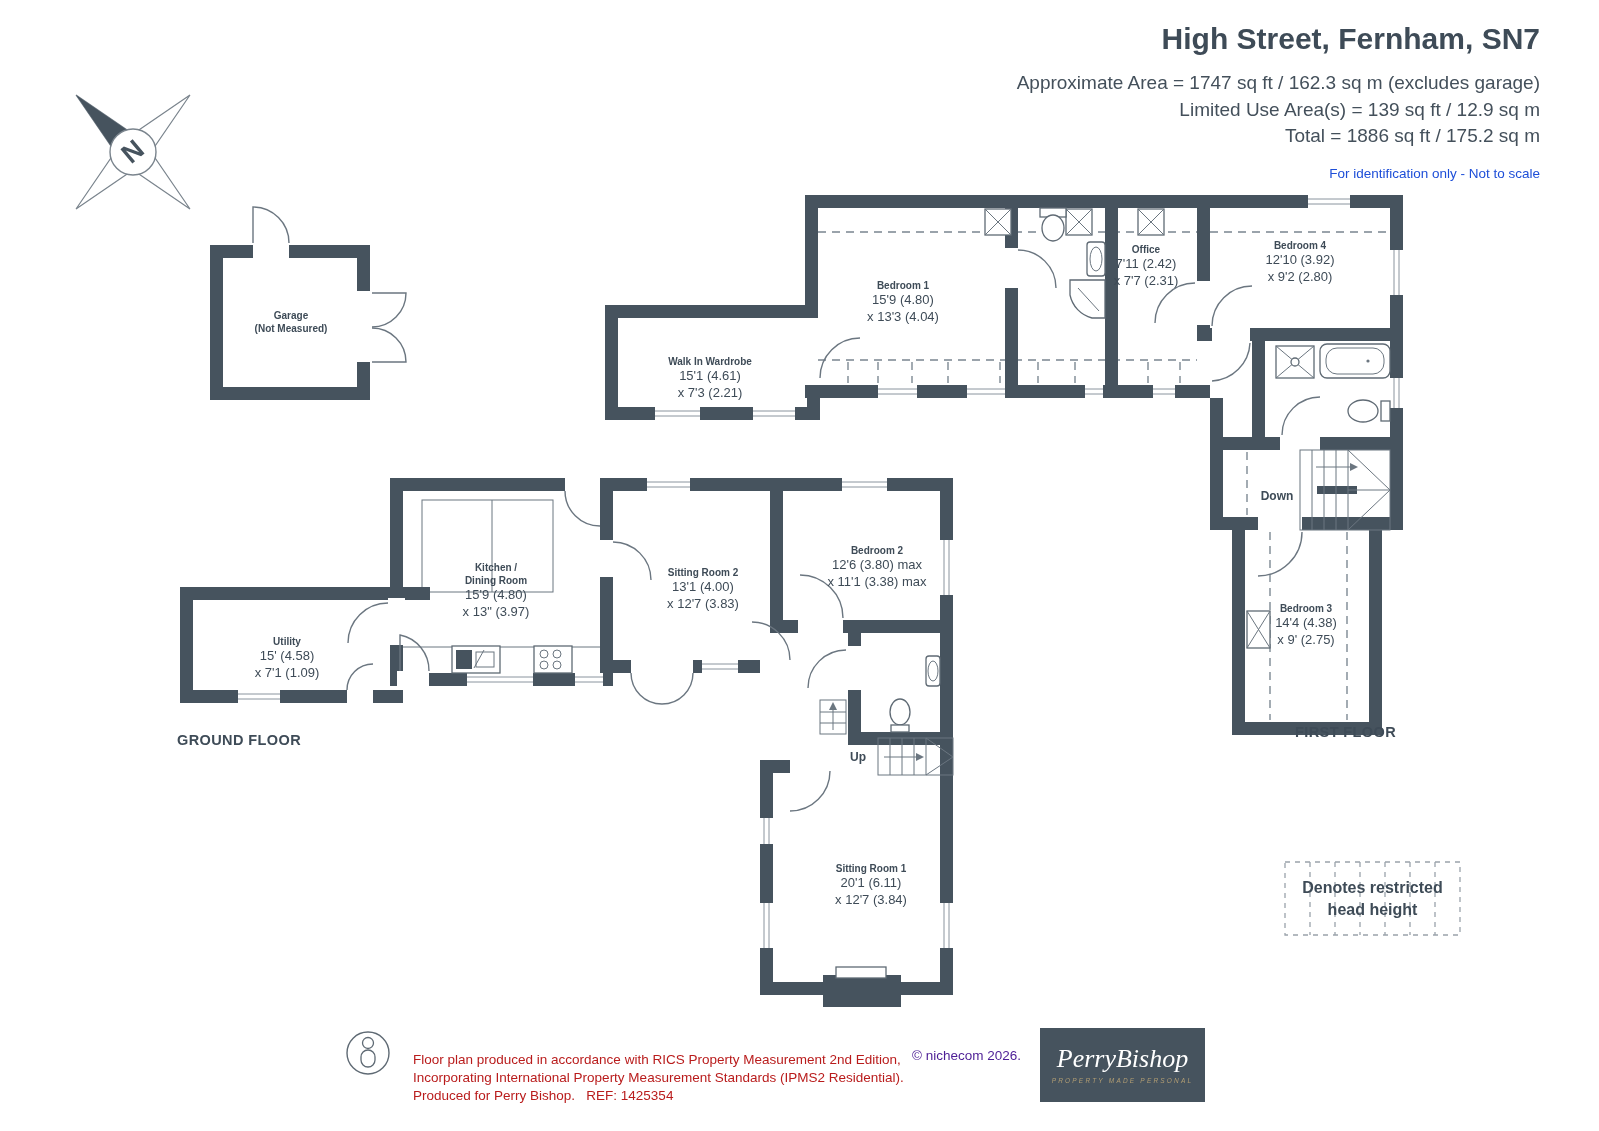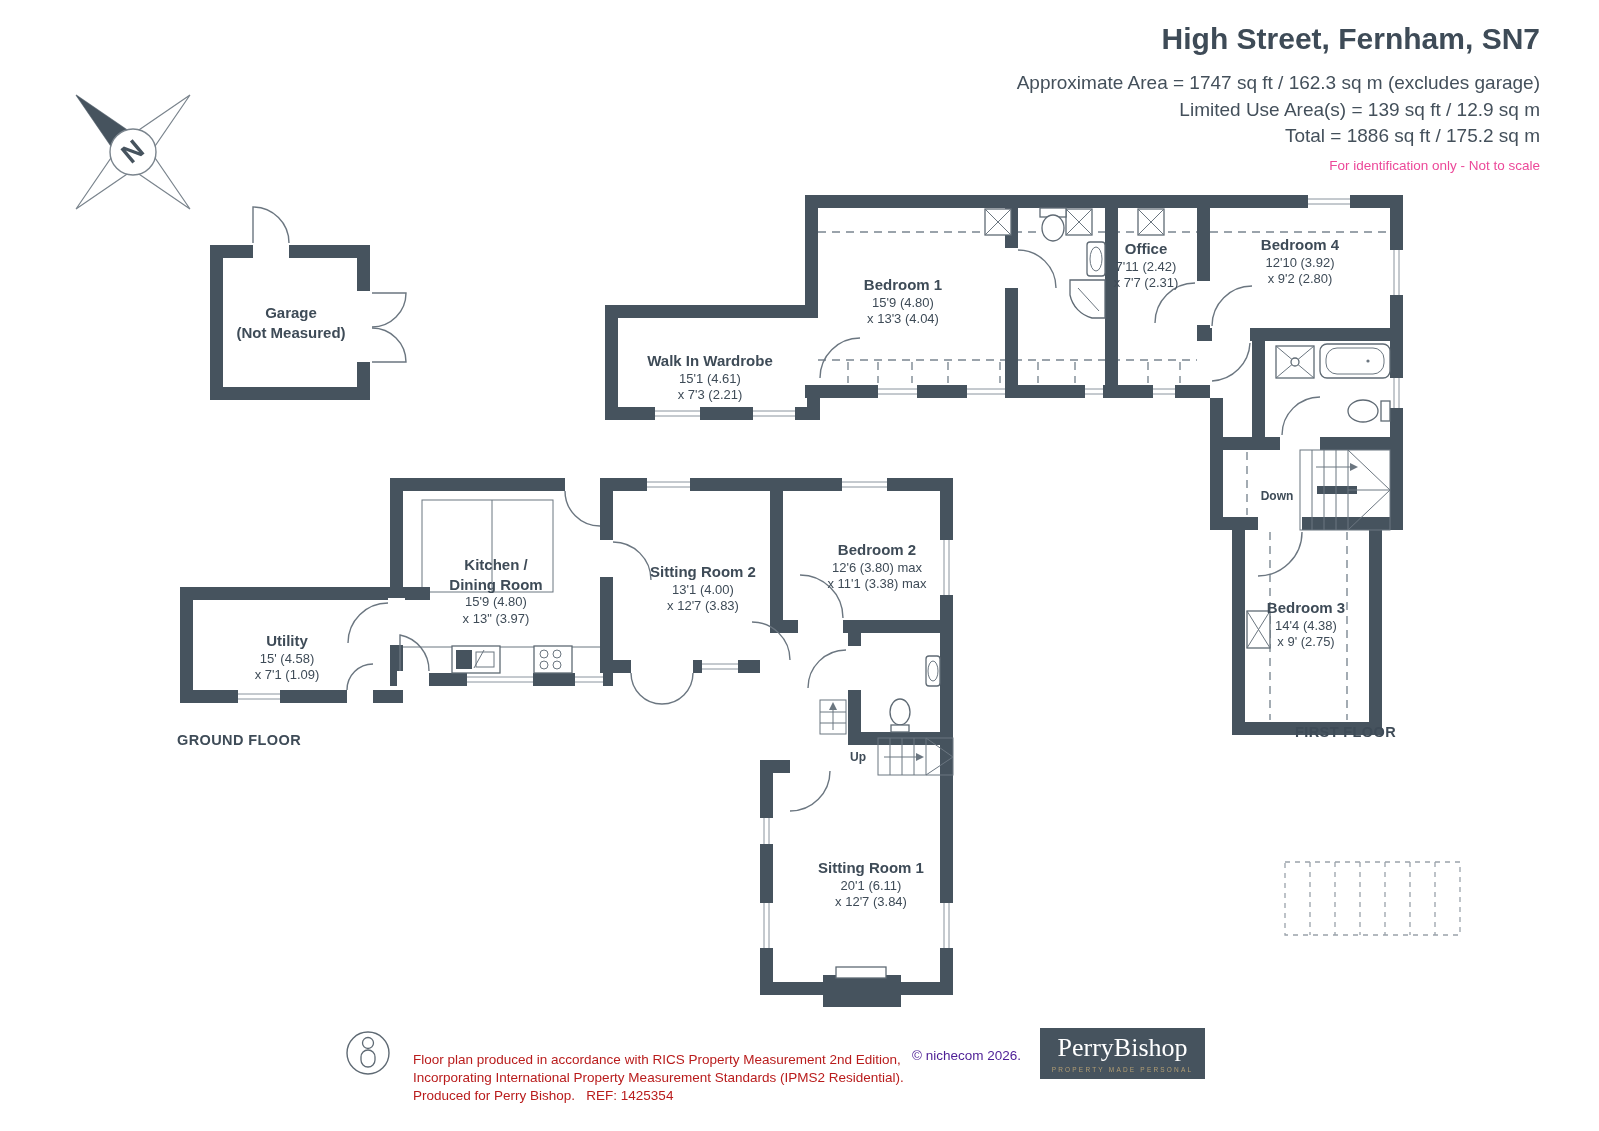--- a/index.html
+++ b/index.html
@@ -8,40 +8,40 @@
   svg{position:absolute;left:0;top:0;}
   .w{fill:#46535e;}
   .gap{fill:#ffffff;}
   .ln{stroke:#6b7680;stroke-width:1.4;fill:none;}
   .thin{stroke:#6b7680;stroke-width:1;fill:none;}
   .fx{fill:#ffffff;stroke:#5f6a74;stroke-width:1.3;}
   .dash{stroke:#9aa3ab;stroke-width:1.8;stroke-dasharray:8 6;fill:none;}
   .dash2{stroke:#9aa3ab;stroke-width:1.3;stroke-dasharray:5 5;fill:none;}
   .winline{stroke:#8a949e;stroke-width:1;fill:none;}
   .rl{position:absolute;transform:translate(-50%,-50%);text-align:center;line-height:1.3;white-space:nowrap;}
-  .rl .nm{font-weight:bold;font-size:15px;display:block;}
+  .rl .nm{font-weight:bold;font-size:10px;display:block;}
   .rl .dm{font-size:13px;display:block;}
   .stair-lb{position:absolute;transform:translate(-50%,-50%);font-weight:bold;font-size:12px;}
   .floor-lb{position:absolute;font-weight:bold;font-size:14.5px;letter-spacing:.4px;}
 
   #header{position:absolute;right:59px;top:22px;text-align:right;}
   #header .title{font-weight:bold;font-size:30px;margin-bottom:14px;color:#3e4b57;}
   #header .aline{font-size:19px;line-height:1.4;color:#44505b;}
-  #header .disc{font-size:13.5px;margin-top:8px;color:#ec4899;}
+  #header .disc{font-size:13.5px;margin-top:16px;color:#1d4ed8;}
 
   #legend{position:absolute;left:1285px;top:862px;width:175px;height:73px;
           display:flex;align-items:center;justify-content:center;text-align:center;
           font-weight:bold;font-size:16px;line-height:1.35;}
   #compass-n{position:absolute;left:133px;top:152px;transform:translate(-50%,-50%) rotate(-40deg);
           font-weight:bold;font-size:27px;color:#46535e;}
 
   #footer-text{position:absolute;left:413px;top:1030px;font-size:13.5px;line-height:1.32;color:#b91c1c;margin-top:21px;}
   #copyright{position:absolute;left:912px;top:1048px;font-size:13.5px;color:#4c1d95;}
-  #logo{position:absolute;left:1040px;top:1028px;width:165px;height:51px;background:#46535e;
-        display:flex;flex-direction:column;align-items:center;justify-content:center;}
+  #logo{position:absolute;left:1040px;top:1028px;width:165px;height:74px;background:#46535e;
+        display:flex;flex-direction:column;align-items:center;justify-content:center;font-style:italic;}
   #logo .lg{font-family:"Liberation Serif", serif;color:#ffffff;font-size:26px;line-height:1;}
   #logo .tg{color:#b39e73;font-size:6.5px;letter-spacing:2.2px;margin-top:5px;}
 </style>
 </head>
 <body>
 
 <div id="canvas">
 
 <svg width="1599" height="1131" viewBox="0 0 1599 1131">
 
@@ -393,20 +393,26 @@
     <span class="dm">20'1 (6.11)</span>
     <span class="dm">x 12'7 (3.84)</span>
   </div>
 
   <div class="stair-lb" style="left:858px;top:757px;">Up</div>
   <div class="stair-lb" style="left:1277px;top:496px;">Down</div>
 
   <div class="floor-lb" style="left:177px;top:732px;">GROUND FLOOR</div>
   <div class="floor-lb" style="left:1295px;top:724px;">FIRST FLOOR</div>
 
+  <div id="legend">
+    <div>
+      <span>Denotes restricted</span><br>
+      <span>head height</span>
+    </div>
+  </div>
 
   <div id="footer-text">
     <div>Floor plan produced in accordance with RICS Property Measurement 2nd Edition,</div>
     <div>Incorporating International Property Measurement Standards (IPMS2 Residential).</div>
     <div>Produced for Perry Bishop.&nbsp;&nbsp;&nbsp;REF: 1425354</div>
   </div>
   <div id="copyright">© nichecom 2026.</div>
 
   <div id="logo">
     <div class="lg">PerryBishop</div>

